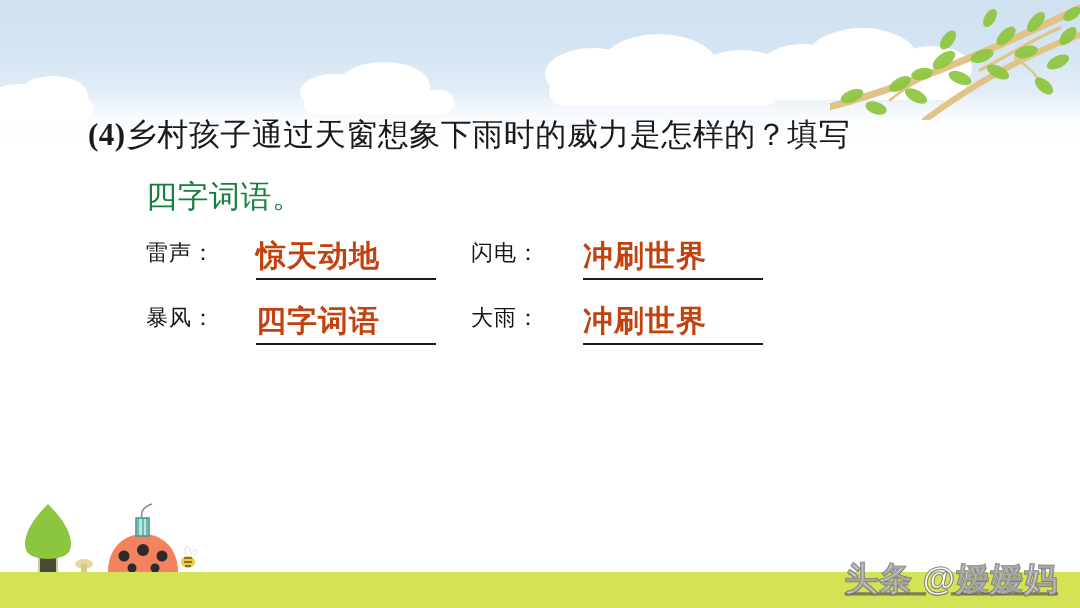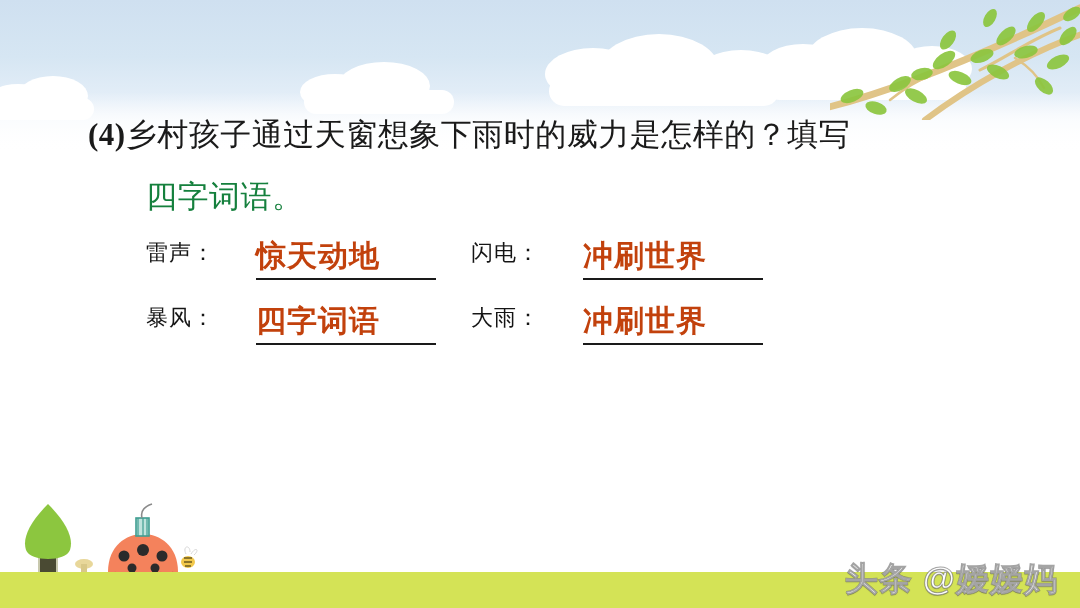--- a/index.html
+++ b/index.html
@@ -110,20 +110,21 @@
     border-radius:50%;line-height:23px;text-align:center;font-size:17px;margin-right:6px;
     vertical-align:middle;
   }
   .wm-main{
     position:absolute;right:22px;bottom:6px;
     font-size:33px;font-weight:bold;color:#ffffff;
     font-family:"Liberation Sans","DejaVu Sans",sans-serif;
     letter-spacing:1px;white-space:nowrap;
     -webkit-text-stroke:1px rgba(90,90,90,.55);
     text-shadow:0 1px 1px rgba(80,80,80,.35);
+    text-decoration:underline;
   }
 </style>
 </head>
 <body>
 
 <div class="slide">
 
   <div class="sky">
     <div class="cl-group cl-a">
       <div class="cloud c1"></div>

